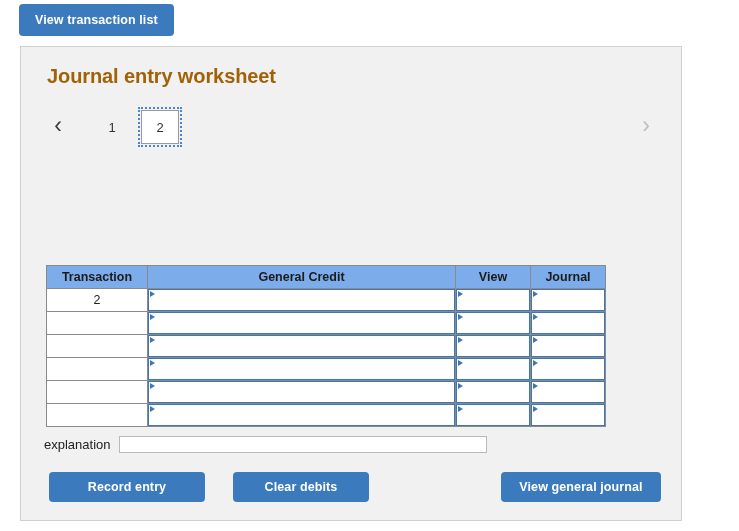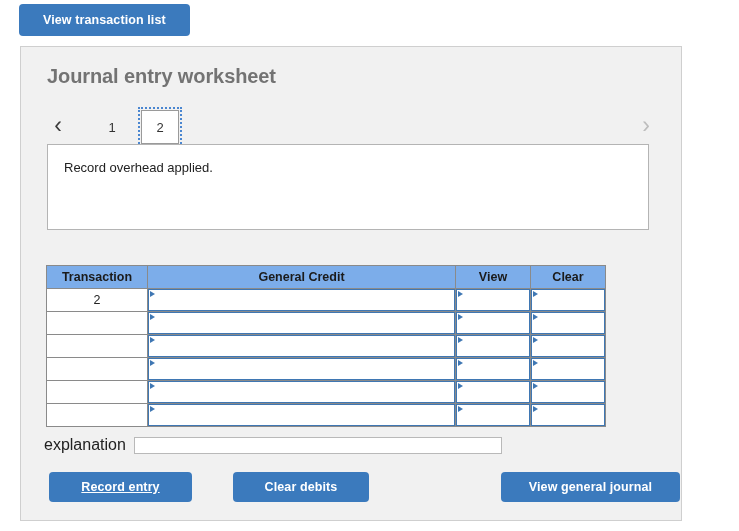--- a/index.html
+++ b/index.html
@@ -29,21 +29,21 @@
     justify-content: center;
     background: #3b7abd;
     color: #ffffff;
     border: none;
     border-radius: 4px;
     font-family: "Liberation Sans", sans-serif;
     font-size: 12.5px;
     font-weight: bold;
     letter-spacing: 0.1px;
     cursor: pointer;
-    padding: 0 24px;
+    padding: 0 16px;
     height: 32px;
     white-space: nowrap;
   }
 
   
   .panel {
     position: absolute;
     left: 20px;
     top: 46px;
     width: 662px;
@@ -52,21 +52,21 @@
     border: 1px solid #cfcfcf;
     box-sizing: border-box;
   }
 
   .panel-title {
     position: absolute;
     left: 26px;
     top: 18px;
     font-size: 20px;
     font-weight: bold;
-    color: #737373;
+    color: #a16207;
     letter-spacing: -0.1px;
   }
 
   
   .tabs {
     position: absolute;
     left: 26px;
     top: 57px;
     width: 610px;
     height: 40px;
@@ -208,21 +208,21 @@
 
   
   .explain-row {
     position: absolute;
     left: 23px;
     top: 389px;
     display: flex;
     align-items: center;
   }
   .explain-label {
-    font-size: 16px;
+    font-size: 13px;
     color: #222222;
     margin-right: 8px;
   }
   .explain-input {
     width: 368px;
     height: 17px;
     border: 1px solid #b9b9b9;
     background: #ffffff;
     font-family: "Liberation Sans", sans-serif;
     font-size: 12px;
@@ -234,60 +234,57 @@
 
   
   .footer {
     position: absolute;
     left: 28px;
     top: 425px;
     width: 612px;
     height: 30px;
   }
   .footer .btn { position: absolute; top: 0; height: 30px; }
-  .btn-record  { left: 0px;   width: 143px; text-decoration: underline; }
+  .btn-record  { left: 0px;   width: 156px; }
   .btn-clear   { left: 184px; width: 136px; }
-  .btn-journal { left: 452px; width: 179px; }
+  .btn-journal { left: 452px; width: 160px; }
 </style>
 </head>
 <body>
 
 <div class="top-bar">
   <button class="btn">View transaction list</button>
 </div>
 
 <div class="panel">
 
   <div class="panel-title">Journal entry worksheet</div>
 
   <div class="tabs">
     <div class="nav-arrow nav-prev">‹</div>
     <div class="tab tab-1">1</div>
     <div class="tab tab-2">2</div>
     <div class="nav-arrow nav-next">›</div>
   </div>
 
-  <div class="desc-box">
-    <div class="desc-text">Record overhead applied.</div>
-  </div>
 
 
   <table class="jtable">
     <colgroup>
       <col class="col-txn">
         <col class="col-gj">
         <col class="col-deb">
         <col class="col-cred">
     </colgroup>
     <thead>
       <tr>
         <th>Transaction</th>
         <th>General Credit</th>
         <th>View</th>
-        <th>Clear</th>
+        <th>Journal</th>
       </tr>
     </thead>
     <tbody>
       <tr>
         <td class="txn-cell">2</td>
         <td>
           <div class="cell-input-wrap">
             <span class="corner-mark"></span>
             <input class="cell-input" type="text" value="" style="">
           </div>

